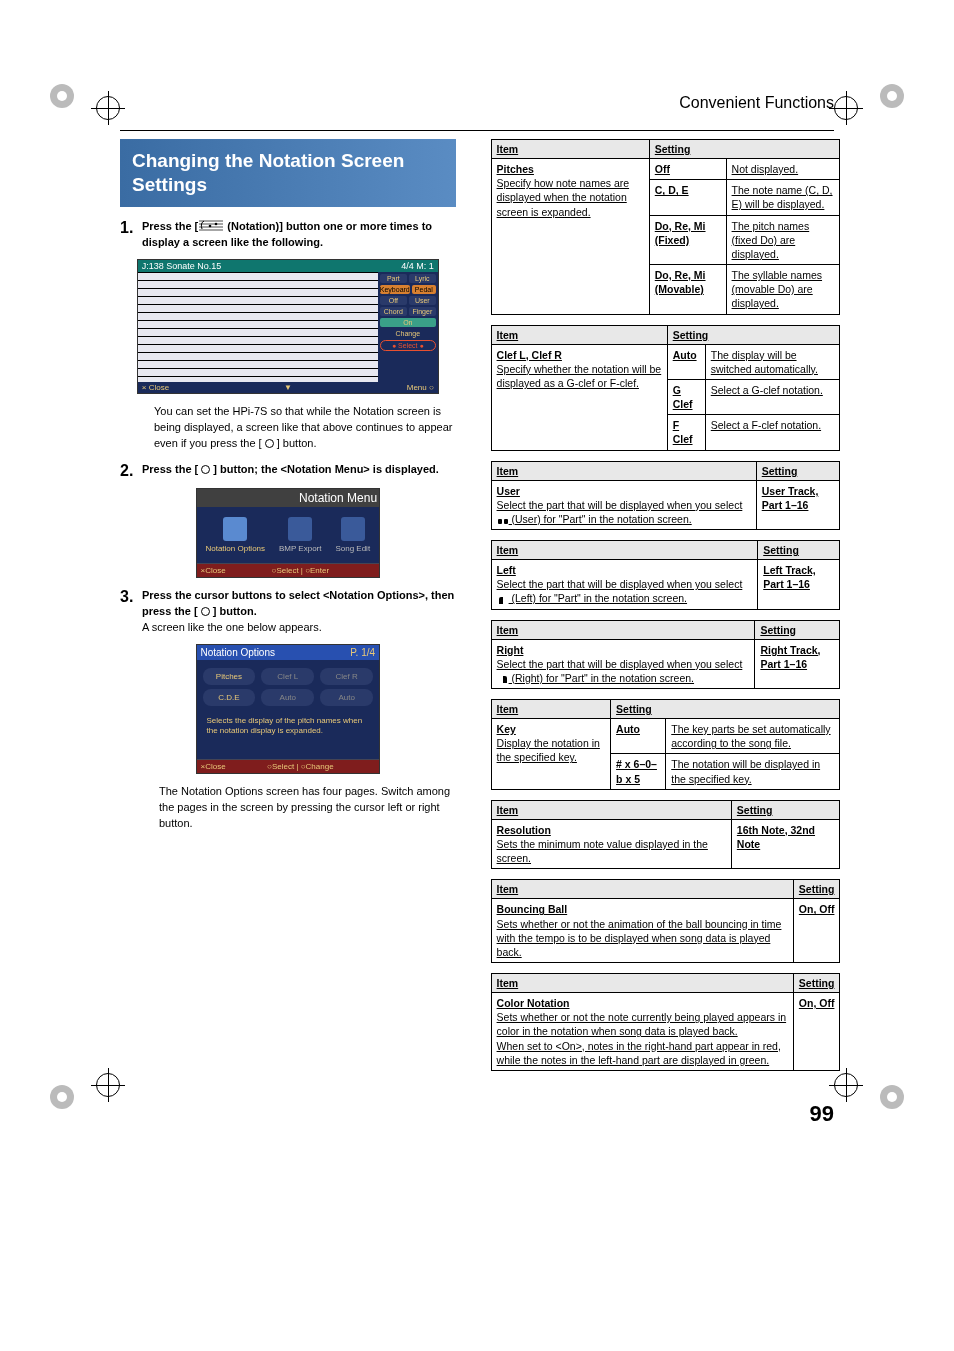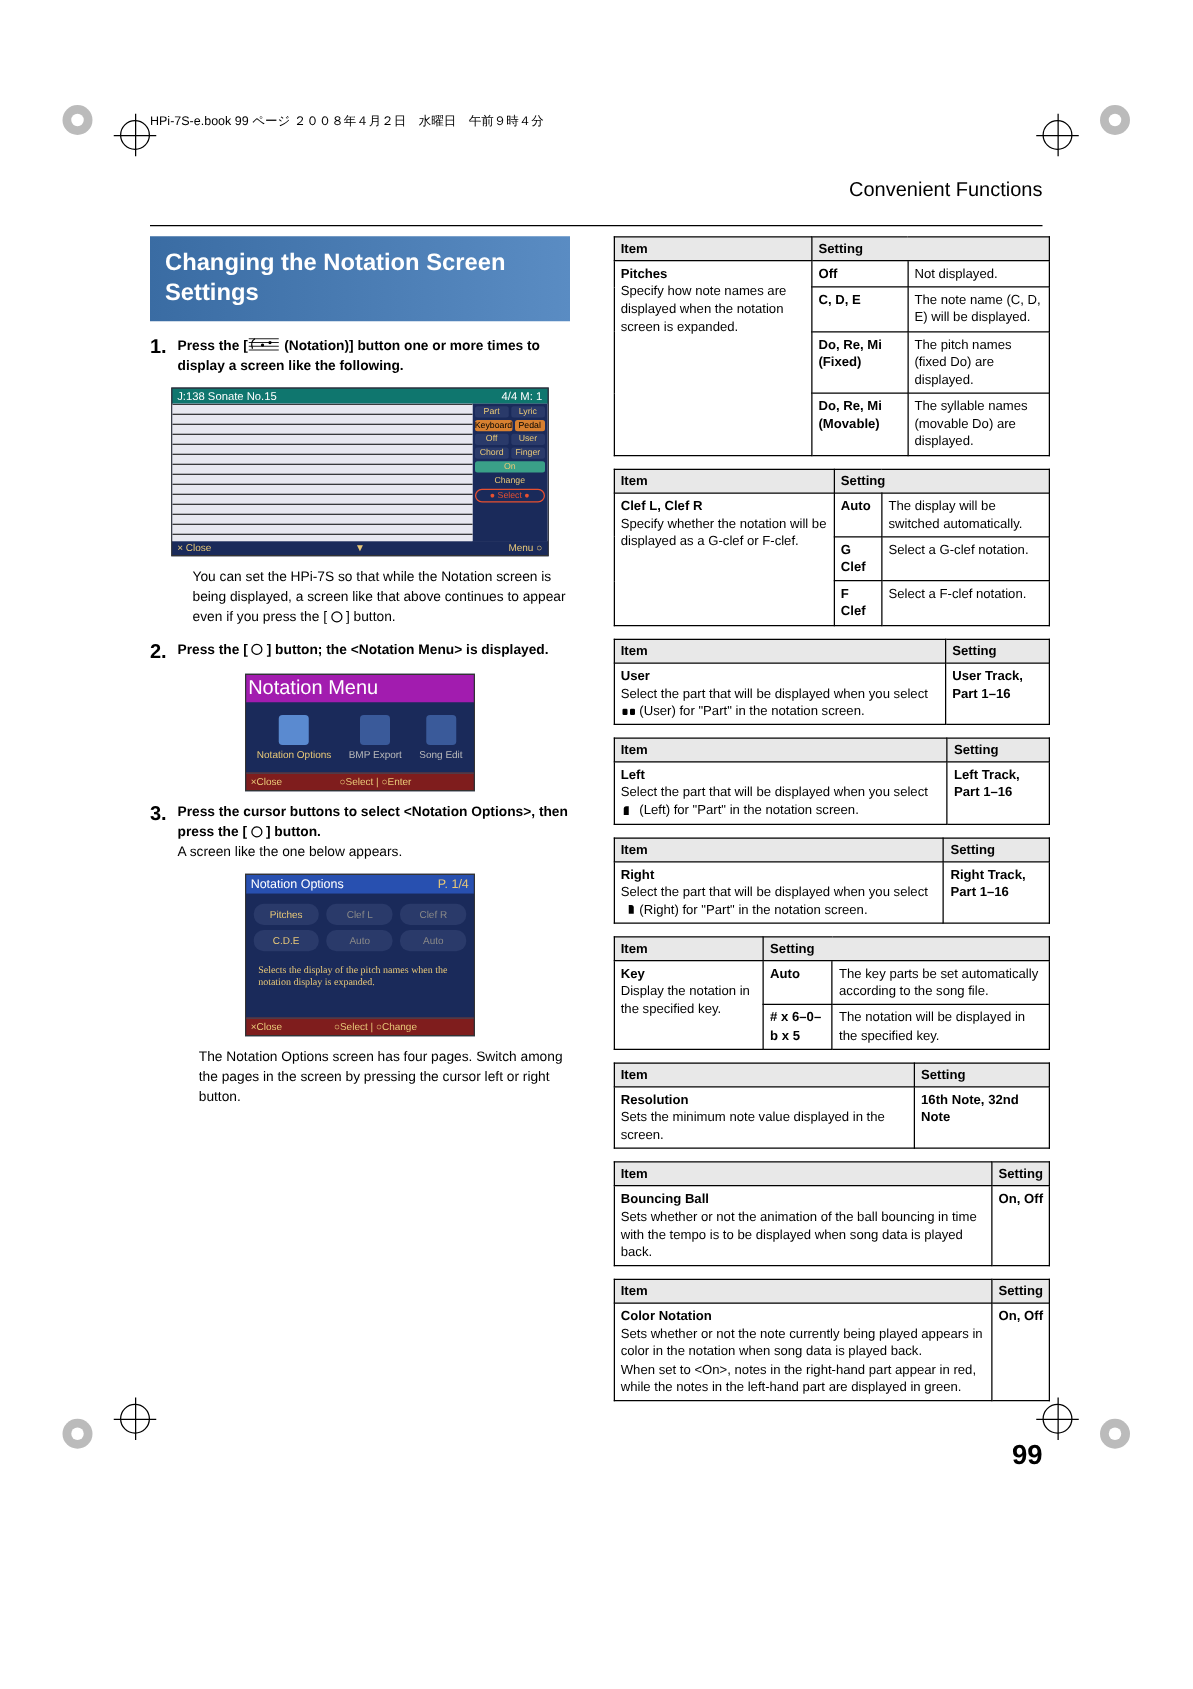--- a/index.html
+++ b/index.html
@@ -29,21 +29,21 @@
     text-align: right;
     font-size: 16px;
     margin: 4px 50px 18px 0;
   }
   .columns {
     display: flex;
     gap: 35px;
     padding: 0 50px;
   }
   .col-left { flex: 0 0 47%; }
-  .col-right { flex: 0 0 49%; }
+  .col-right { flex: 0 0 49%; text-decoration: underline; }
   .blue-box {
     background: linear-gradient(to right, #3a6ca3, #5a8cc3);
     color: #fff;
     padding: 10px 12px;
     font-size: 19px;
     font-weight: bold;
     line-height: 1.25;
     margin-bottom: 12px;
   }
   .intro { font-size: 11px; line-height: 1.45; margin-bottom: 12px; }
@@ -66,37 +66,37 @@
   .shot1-body { background:#e8e8f0; height:110px; display:flex; }
   .staff-area { flex:1; background:repeating-linear-gradient(#000 0 1px, transparent 1px 8px), #e8e8f0; background-size:100% 40px; background-position:0 8px; position:relative;}
   .side-panel { width:60px; background:#1a2a5a; font-size:7px; padding:2px; color:#fff;}
   .side-row{display:flex;gap:2px;margin-bottom:2px;}
   .side-cell{flex:1;background:#2a3a6a;text-align:center;padding:1px 0;border-radius:2px;color:#e8c878;}
   .side-cell.orange{background:#d88030;color:#000;}
   .side-cell.teal{background:#3aa088;}
   .shot1-foot{background:#1a2a5a;color:#e8c878;font-size:8px;display:flex;justify-content:space-between;padding:1px 4px;}
 
   .shot2 { width: 55%; margin-left:auto;margin-right:auto; }
-  .shot2-head{background:#a21caf;color:#fff;text-align:left;font-size:16px;padding:2px;}
+  .shot2-head{background:#404040;color:#fff;text-align:right;font-size:12px;padding:2px;}
   .shot2-body{background:#1a2a5a;padding:10px 6px;}
   .shot2-row{display:flex;gap:8px;justify-content:space-around;}
   .shot2-cell{text-align:center;font-size:8px;color:#bbb;}
   .shot2-cell.sel{color:#e8c878;}
   .shot2-ic{display:block;margin:0 auto 3px auto;width:24px;height:24px;background:#3a5a9a;border-radius:3px;}
   .shot2-cell.sel .shot2-ic{background:#5a8ad0;}
   .shot2-desc{color:#e8c878;font-size:8px;padding:6px 4px;line-height:1.3;}
   .shot2-foot{background:#7f1d1d;color:#e8c878;font-size:8px;display:flex;justify-content:space-between;padding:2px 4px;border-top:1px solid #445;}
 
   .shot3 { width: 55%; margin-left:auto;margin-right:auto;}
   .shot3-head{background:#2850b0;color:#fff;display:flex;justify-content:space-between;font-size:10px;padding:2px 4px;}
   .shot3-body{background:#1a2a5a;padding:8px 6px;}
   .shot3-row{display:flex;gap:6px;margin-bottom:4px;}
   .shot3-pill{flex:1;background:#2a3a6a;text-align:center;font-size:8px;padding:4px 0;border-radius:8px;color:#888;}
   .shot3-pill.sel{color:#e8c878;}
-  .shot3-desc{color:#e8c878;font-size:8px;padding:6px 4px 14px 4px;line-height:1.3;font-family:Liberation Serif, serif;}
+  .shot3-desc{color:#e8c878;font-size:8px;padding:6px 4px 14px 4px;line-height:1.3;}
 
   table.settings {
     width: 100%;
     border-collapse: collapse;
     font-size: 10.5px;
     margin-bottom: 10px;
   }
   table.settings th {
     background:#e8e8e8;
     text-align:left;
@@ -155,21 +155,20 @@
   <div class="corner-decor cd-br"><svg viewBox="0 0 40 40">
         <circle cx="20" cy="20" r="12" fill="#bbb"></circle>
         <circle cx="20" cy="20" r="5" fill="#fff"></circle>
       </svg></div>
 
   <div class="target-circle reg-tl"></div>
   <div class="target-circle reg-tr"></div>
   <div class="target-circle reg-bl"></div>
   <div class="target-circle reg-br"></div>
 
-  <div class="header-text">HPi-7S-e.book  99 ページ  ２００８年４月２日　水曜日　午前９時４分</div>
 
   <div class="section-title-right">Convenient Functions</div>
   <div class="page-header-line"></div>
 
   <div class="columns">
     <div class="col-left">
       <div class="blue-box">Changing the Notation Screen Settings</div>
 
       <div class="step">
         <div class="step-num">1.</div>

